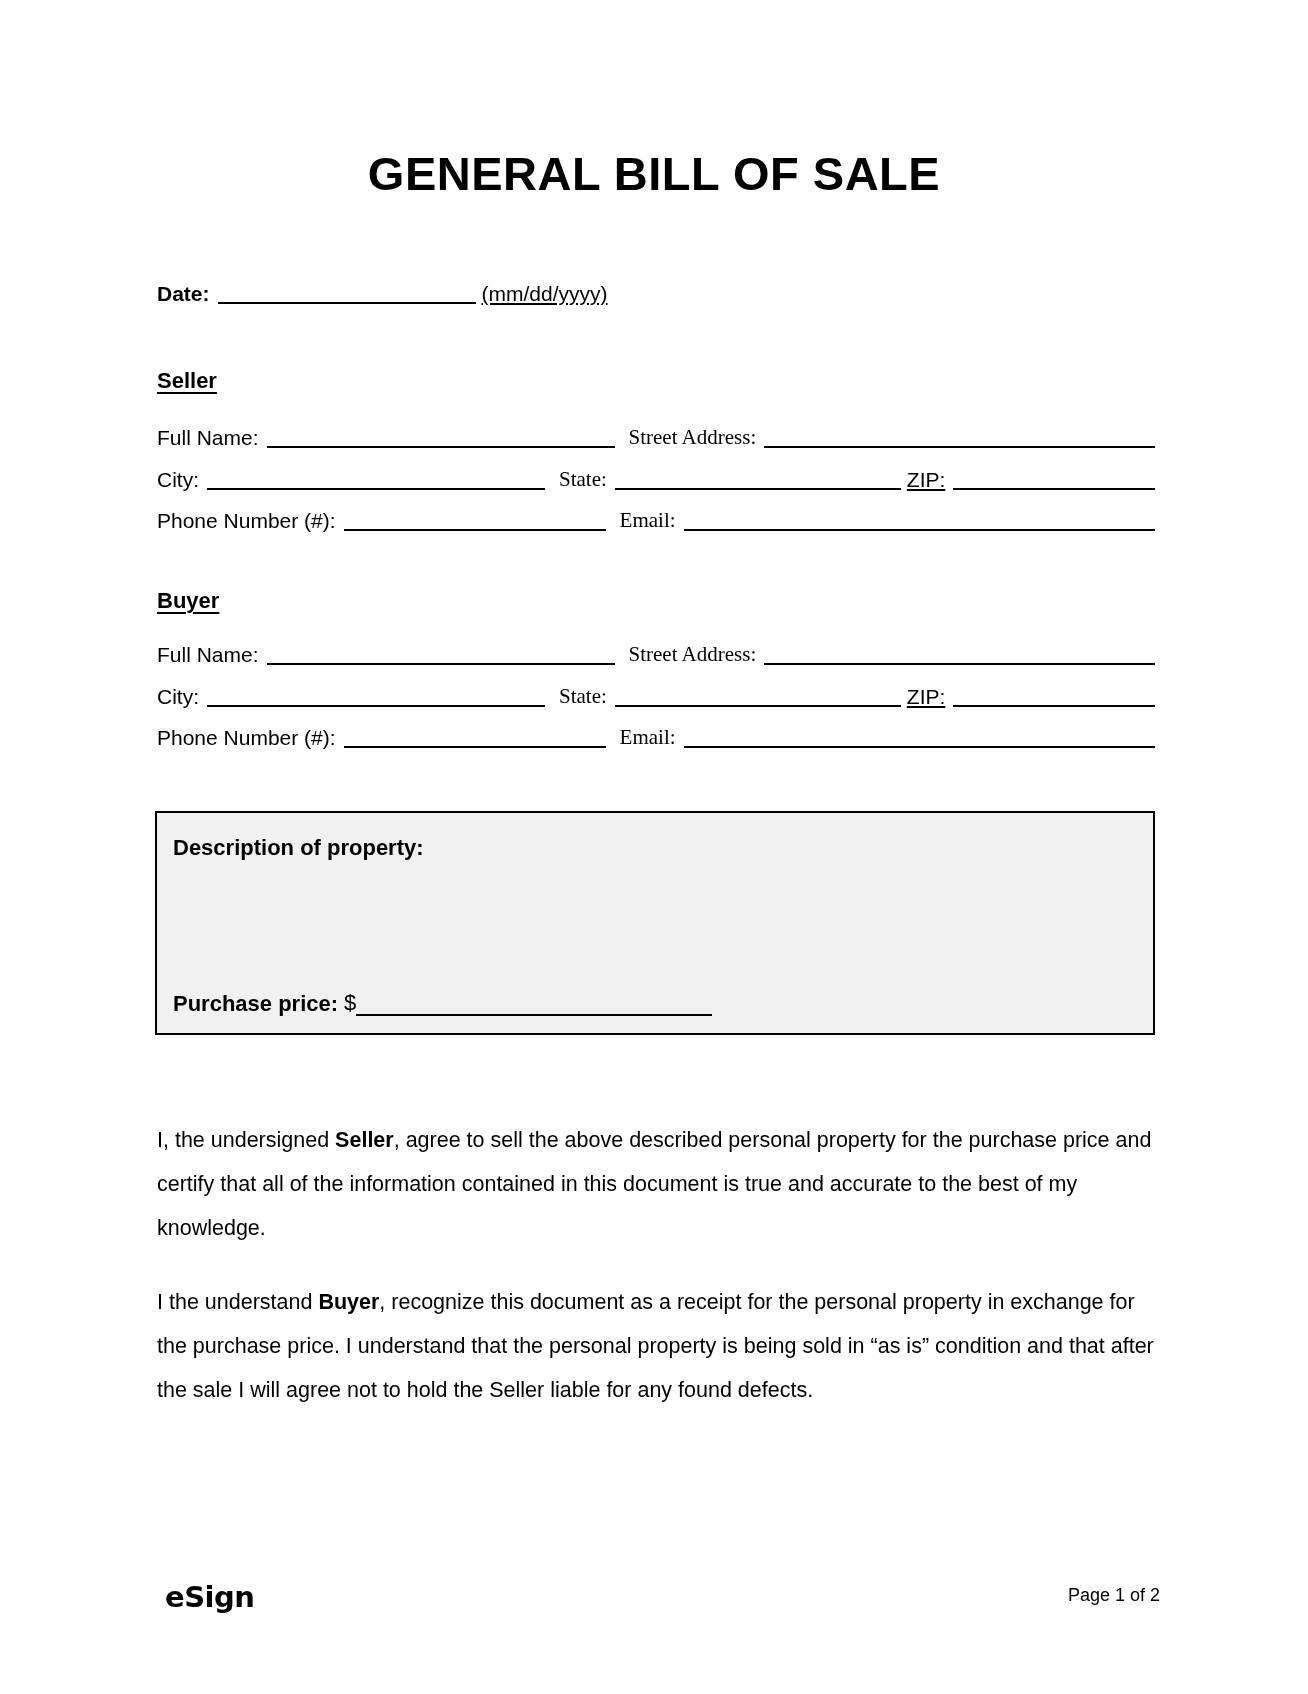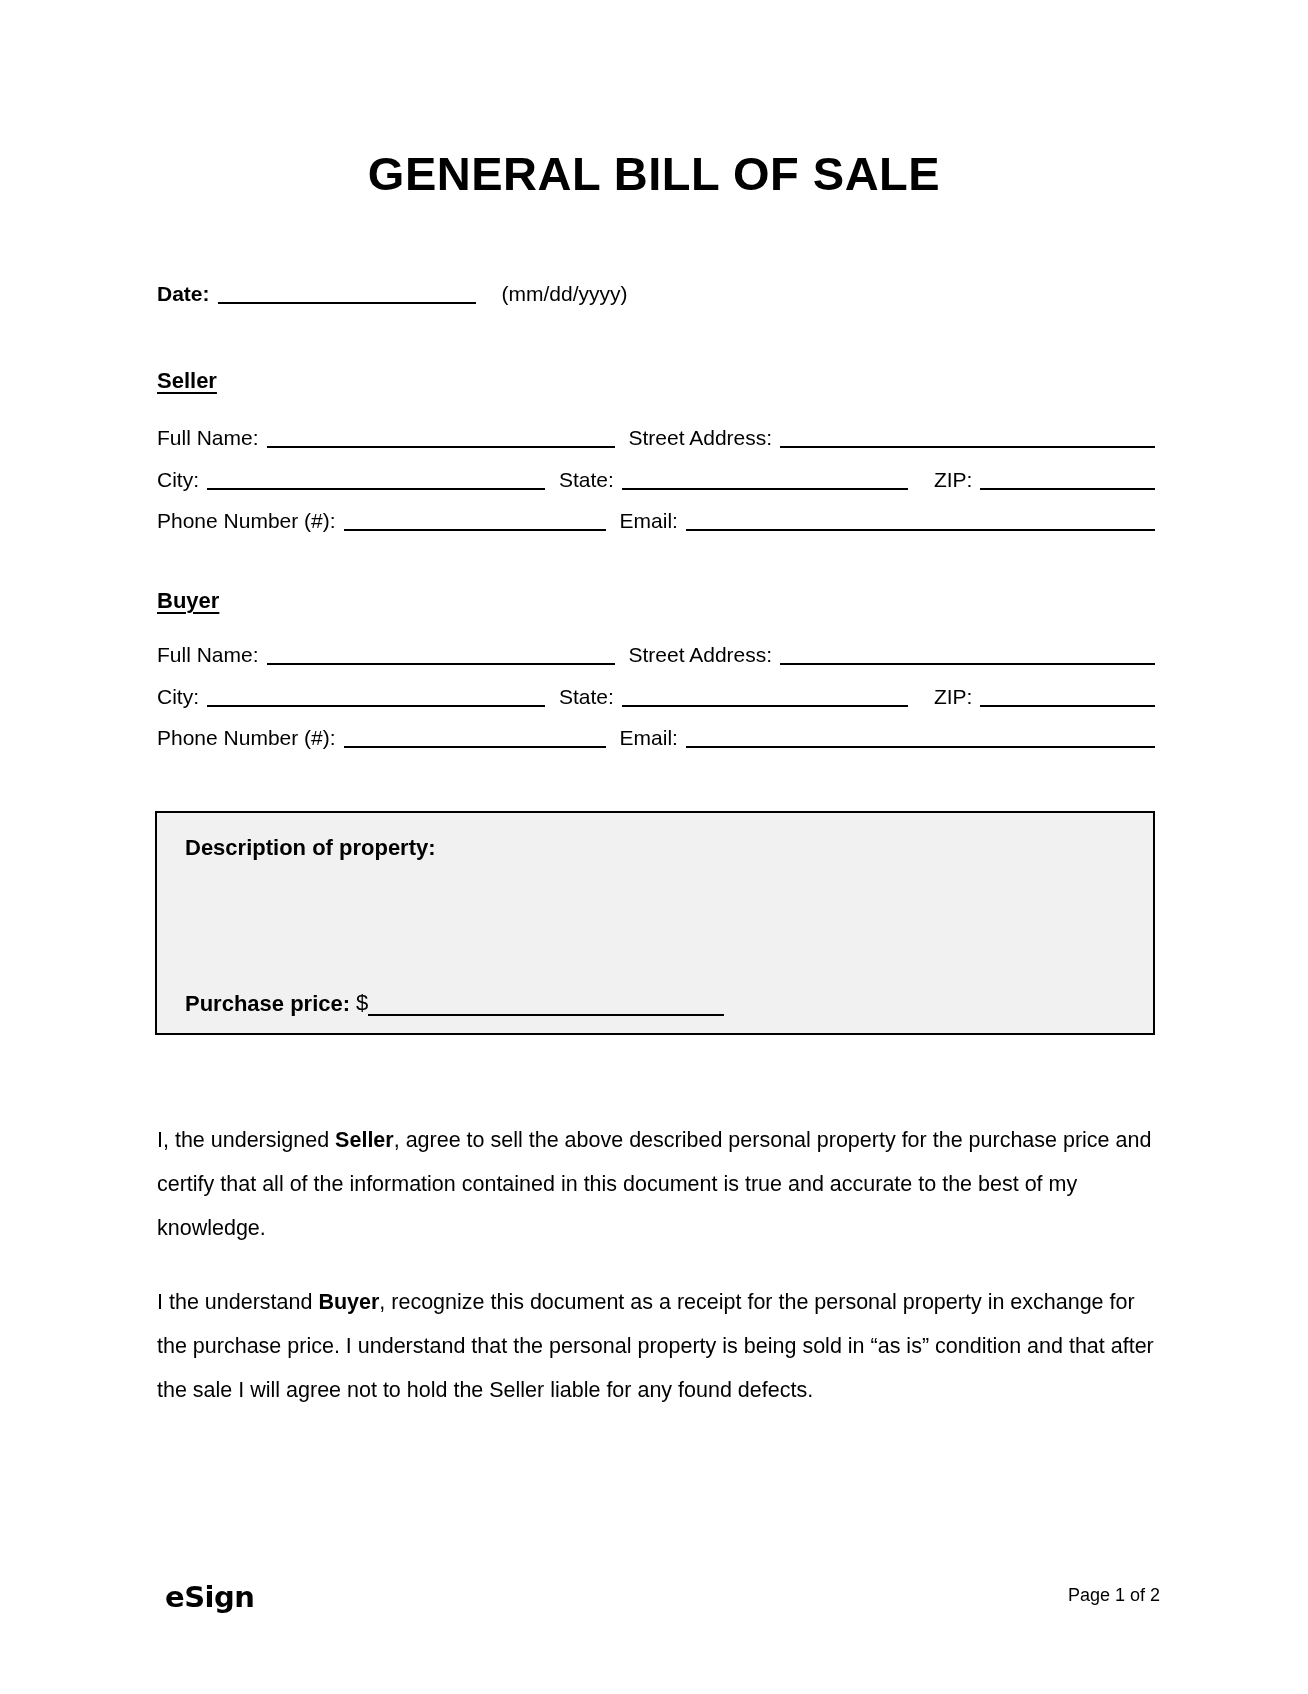--- a/index.html
+++ b/index.html
@@ -48,33 +48,33 @@
     text-decoration-thickness: 2px;
     text-underline-offset: 4px;
   }
   .blank {
     display: inline-block;
     border-bottom: 2px solid #000;
     height: 24px;
     margin-left: 8px;
   }
   .blank.grow { flex: 1 1 auto; }
-  .ml14 { margin-left: 14px; }
-  .ml10 { margin-left: 26px; }
+  .ml14 { margin-left: 14px; font-family: Liberation Serif, serif; }
+  .ml10 { margin-left: 6px; text-decoration: underline; }
   .prop-box {
     position: absolute;
     left: 155px;
     top: 811px;
     width: 1000px;
     height: 224px;
     background: #f1f1f1;
     border: 2px solid #000;
     display: flex;
     flex-direction: column;
-    padding: 22px 18px 16px 28px;
+    padding: 22px 18px 16px 16px;
     gap: 15px;
   }
   .prop-desc-label { font-size: 22px; font-weight: bold; }
   .prop-desc-area { flex: 1 1 auto; }
   .prop-price-row {
     display: flex;
     align-items: center;
     font-size: 22px;
     height: 28px;
   }

